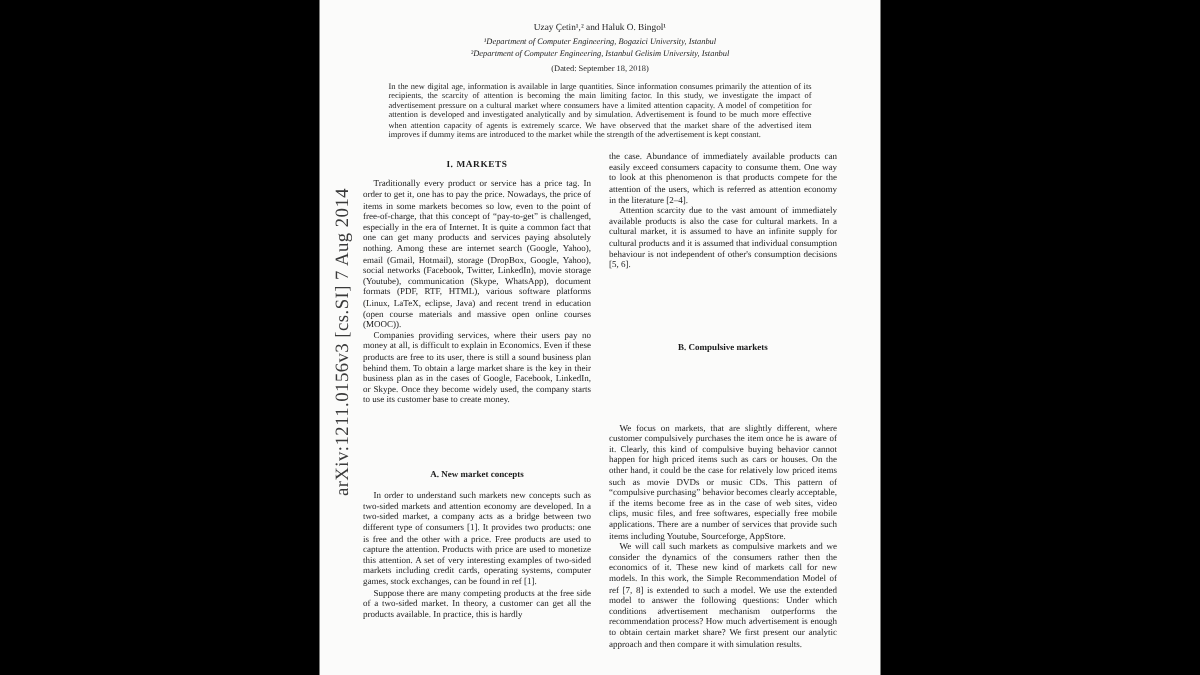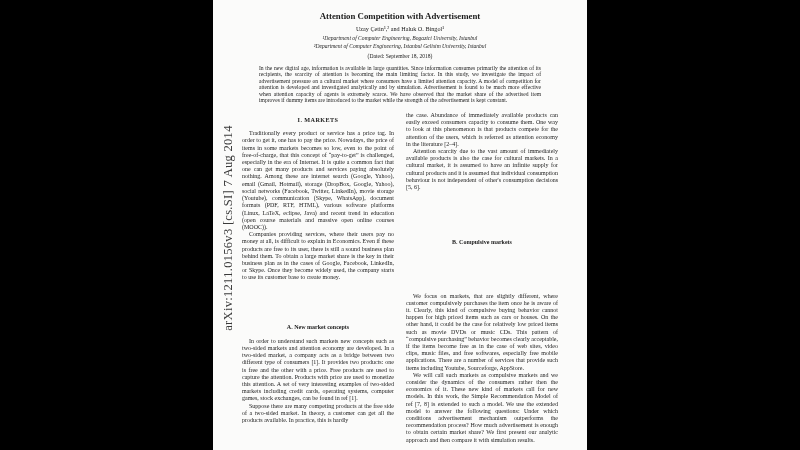--- a/index.html
+++ b/index.html
@@ -51,21 +51,20 @@
   .subsec-heading.spaced { margin:48px 0 46px 0; }
 </style>
 </head>
 <body>
 
 <div class="stage">
   <div class="paper">
 
     <div class="arxiv">arXiv:1211.0156v3  [cs.SI]  7 Aug 2014</div>
 
-    <div class="title">Attention Competition with Advertisement</div>
     <div class="authors">Uzay Çetin¹,² and Haluk O. Bingol¹</div>
     <div class="affil">¹Department of Computer Engineering, Bogazici University, Istanbul</div>
     <div class="affil">²Department of Computer Engineering, Istanbul Gelisim University, Istanbul</div>
     <div class="dated">(Dated: September 18, 2018)</div>
     <div class="abstract">In the new digital age, information is available in large quantities. Since information consumes primarily the attention of its recipients, the scarcity of attention is becoming the main limiting factor. In this study, we investigate the impact of advertisement pressure on a cultural market where consumers have a limited attention capacity. A model of competition for attention is developed and investigated analytically and by simulation. Advertisement is found to be much more effective when attention capacity of agents is extremely scarce. We have observed that the market share of the advertised item improves if dummy items are introduced to the market while the strength of the advertisement is kept constant.</div>
 
     <div class="columns">
       <div class="col">
         <div class="sec-heading">I.   MARKETS</div>
         <p>Traditionally every product or service has a price tag. In order to get it, one has to pay the price. Nowadays, the price of items in some markets becomes so low, even to the point of free-of-charge, that this concept of “pay-to-get” is challenged, especially in the era of Internet. It is quite a common fact that one can get many products and services paying absolutely nothing. Among these are internet search (Google, Yahoo), email (Gmail, Hotmail), storage (DropBox, Google, Yahoo), social networks (Facebook, Twitter, LinkedIn), movie storage (Youtube), communication (Skype, WhatsApp), document formats (PDF, RTF, HTML), various software platforms (Linux, LaTeX, eclipse, Java) and recent trend in education (open course materials and massive open online courses (MOOC)).</p>

